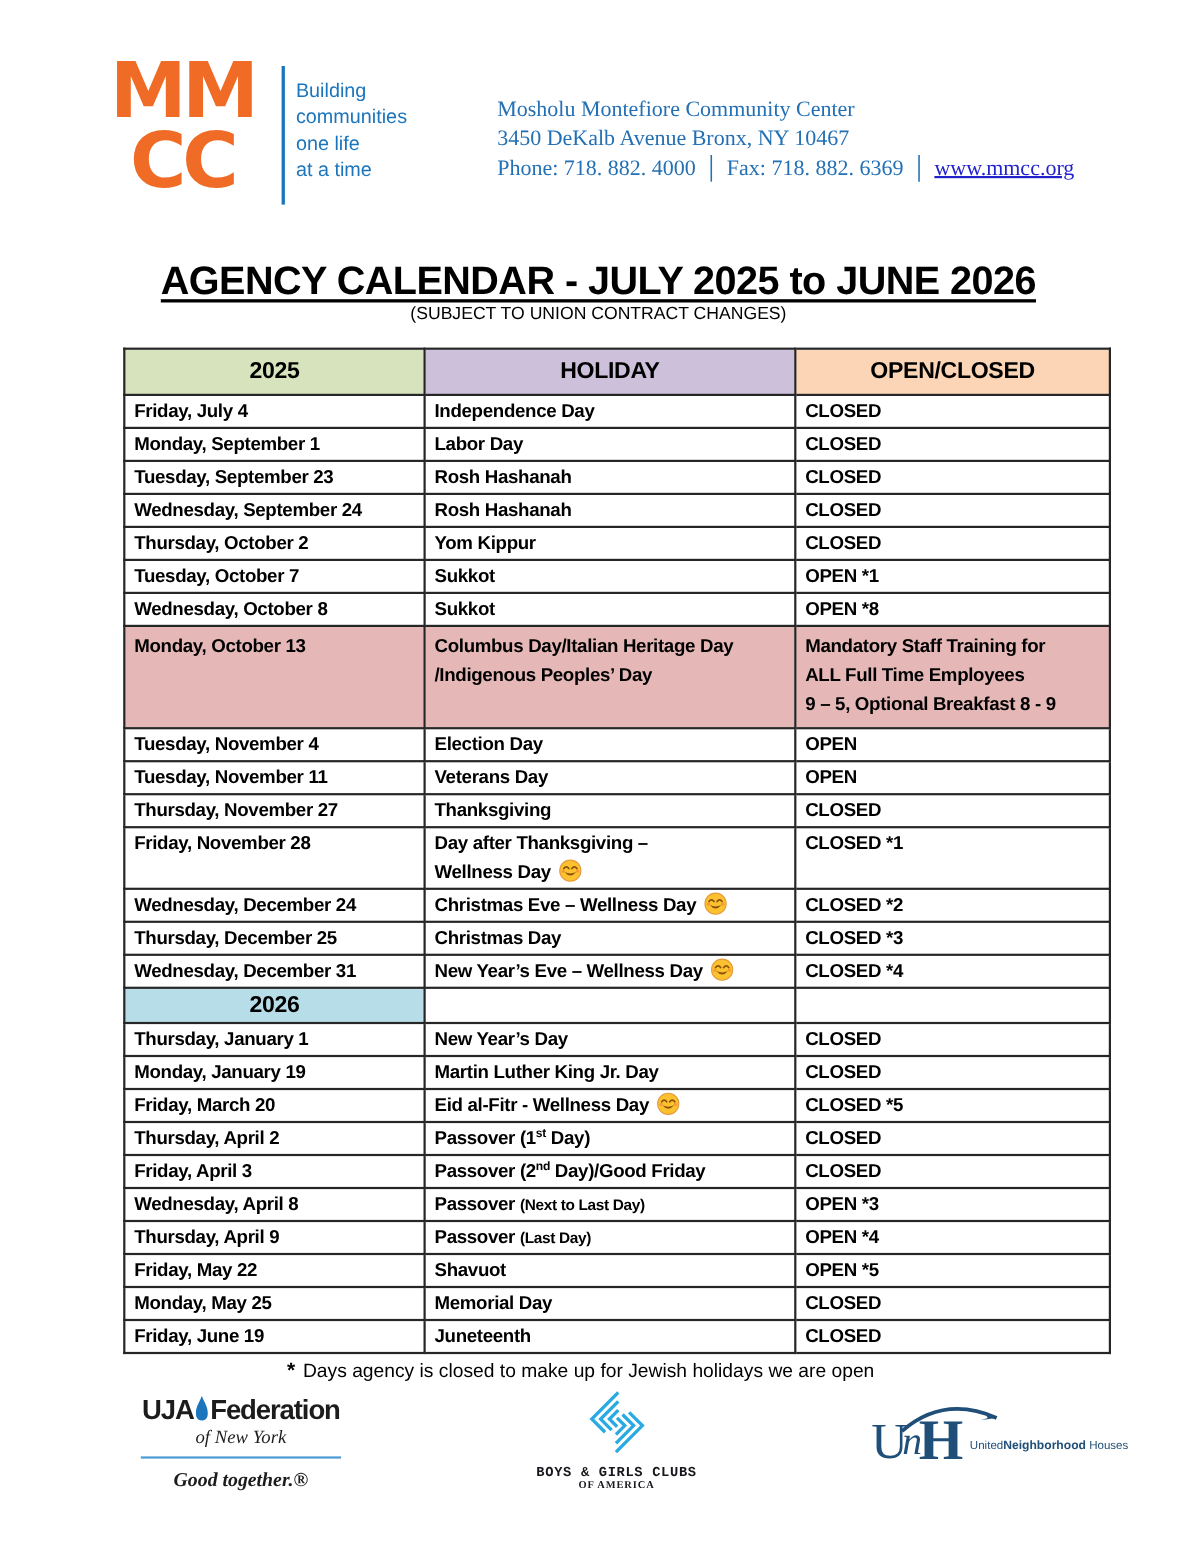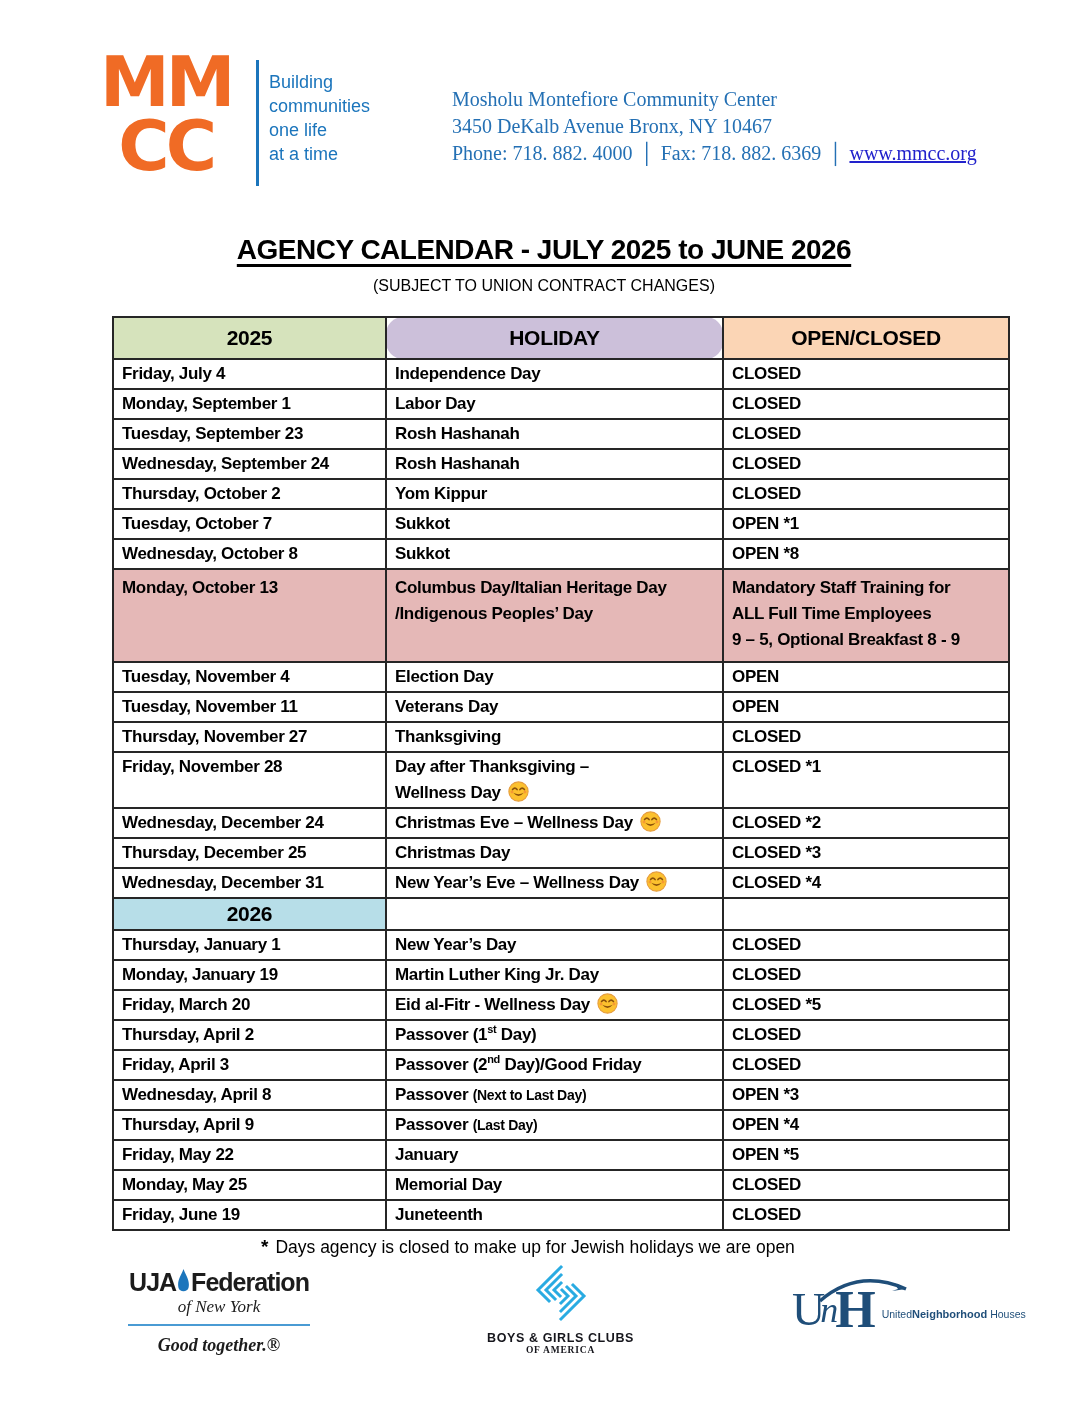--- a/index.html
+++ b/index.html
@@ -15,33 +15,33 @@
   .tagline{position:absolute;left:269px;top:70px;font-size:18px;line-height:24px;
            color:var(--brand-blue,#1b75bc);font-weight:500;}
   .contact{position:absolute;left:452px;top:86px;font-family:"Liberation Serif",serif;
            font-size:20px;line-height:27px;color:var(--contact-blue,#2470b4);}
   .org-name{font-weight:normal;}
   .org-phone .sep{margin:0 7px;}
   .org-phone a.site{color:var(--link-blue,#2222cc);text-decoration:underline;cursor:pointer;}
 
   
   .title{position:absolute;left:0;right:0;top:234px;text-align:center;
-         font-size:28px;font-weight:bold;letter-spacing:-0.5px;}
+         font-size:36px;font-weight:bold;letter-spacing:-0.5px;}
   .title span{text-decoration:underline;text-decoration-thickness:3px;text-underline-offset:5px;}
   .subtitle{position:absolute;left:0;right:0;top:277px;text-align:center;font-size:16px;}
 
   
   table.cal{position:absolute;left:112px;top:316px;width:896px;border-collapse:collapse;
             table-layout:fixed;}
   .cal th,.cal td{border:2px solid #262626;padding:1px 8px;vertical-align:top;
                   overflow:hidden;box-sizing:border-box;}
   .cal th{height:42px;vertical-align:middle;text-align:center;font-size:21px;font-weight:bold;
           letter-spacing:-0.3px;}
   .h-year{background:var(--year-2025-bg,#d6e3bc);}
-  .h-holiday{background:var(--holiday-header-bg,#ccc0da);border-radius:17px;}
+  .h-holiday{background:var(--holiday-header-bg,#ccc0da);}
   .h-status{background:var(--status-header-bg,#fbd5b5);}
   .cal td{font-size:17px;font-weight:bold;line-height:26px;height:27px;letter-spacing:-0.3px;}
   tr.highlight td{background:var(--highlight-row-bg,#e5b8b7);padding-top:5px;padding-bottom:8px;margin-left:40px;}
   td.year-cell{background:var(--year-2026-bg,#b7dee8);text-align:center;font-size:21px;
                vertical-align:middle;height:32px;}
   .cal sup{font-size:11px;line-height:0;}
   .small-txt{font-size:14px;}
   .smiley{display:inline-block;vertical-align:-4px;margin-left:3px;line-height:0;}
 
   
@@ -52,21 +52,21 @@
   .uja{position:absolute;left:126px;top:1268px;width:186px;text-align:center;color:#1c1c1c;}
   .uja-top{display:flex;align-items:center;justify-content:center;font-size:25px;
            font-weight:800;letter-spacing:-1px;}
   .uja-flame{display:inline-block;line-height:0;margin:0 1px;}
   .uja-ny{font-family:"Liberation Serif",serif;font-style:italic;font-size:17px;margin-top:0;}
   .uja-rule{height:2px;background:#4a9bd4;margin:7px 2px 9px;}
   .uja-slogan{font-family:"Liberation Serif",serif;font-style:italic;font-weight:bold;font-size:18px;}
 
   .bgca{position:absolute;left:468px;top:1264px;width:185px;text-align:center;color:#16161c;}
   .bgca-icon{display:inline-block;line-height:0;}
-  .bgca-l1{font-family:Liberation Sans, sans-serif;font-weight:bold;font-size:12.5px;
+  .bgca-l1{font-family:Liberation Mono, monospace;font-weight:bold;font-size:12.5px;
            letter-spacing:0.6px;margin-top:5px;}
   .bgca-l2{font-family:"Liberation Serif",serif;font-weight:bold;font-size:9.5px;letter-spacing:0.8px;}
 
   .unh{position:absolute;left:792px;top:1276px;display:flex;align-items:flex-end;
        color:var(--unh-navy,#1f4e79);}
   .unh-mark{position:relative;font-family:"Liberation Serif",serif;line-height:40px;
             display:flex;align-items:flex-end;padding-top:14px;}
   .unh-u{font-size:46px;}
   .unh-n{font-style:italic;font-size:36px;margin-left:-5px;}
   .unh-h{font-size:52px;margin-left:-3px;font-weight:bold;}
@@ -255,21 +255,21 @@
           <td><span>Passover </span><span class="small-txt">(Next to Last Day)</span></td>
           <td>OPEN *3</td>
         </tr>
         <tr>
           <td>Thursday, April 9</td>
           <td><span>Passover </span><span class="small-txt">(Last Day)</span></td>
           <td>OPEN *4</td>
         </tr>
         <tr>
           <td>Friday, May 22</td>
-          <td>January</td>
+          <td>Shavuot</td>
           <td>OPEN *5</td>
         </tr>
         <tr>
           <td>Monday, May 25</td>
           <td>Memorial Day</td>
           <td>CLOSED</td>
         </tr>
         <tr>
           <td>Friday, June 19</td>
           <td>Juneteenth</td>

